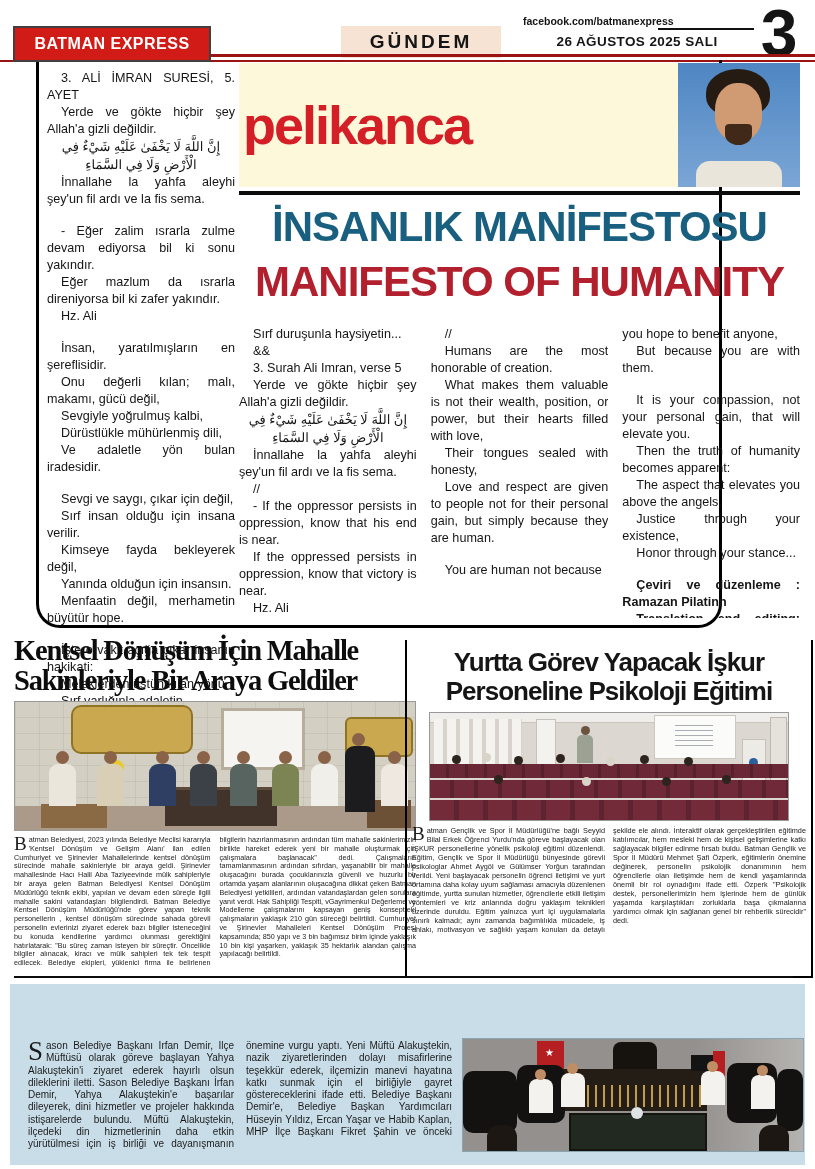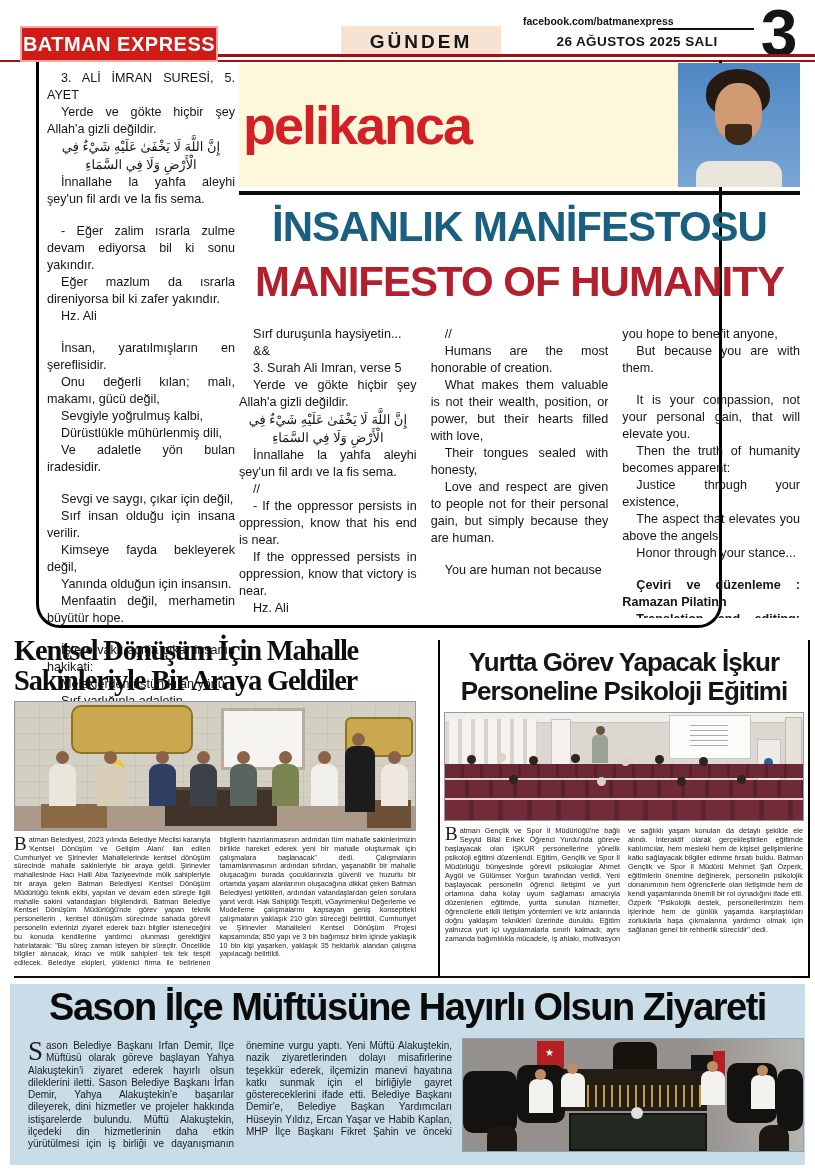--- a/index.html
+++ b/index.html
@@ -1,22 +1,22 @@
 <!DOCTYPE html>
 <html><head>
 <meta charset="utf-8">
 <style>
   html,body{margin:0;padding:0;background:#e8e8e8;}
   .page{position:relative;width:815px;height:1169px;background:#fff;overflow:hidden;
         font-family:"Liberation Sans",sans-serif;color:#151515;margin:0 auto;}
 
   
-  .logo{position:absolute;left:20px;top:26px;width:194px;height:32px;background:#d01b17;
-        border:2px solid #fca5a5;display:flex;align-items:center;justify-content:center;
-        color:#fff;font-weight:bold;font-size:20px;letter-spacing:.5px;z-index:5;}
+  .logo{position:absolute;left:13px;top:26px;width:194px;height:32px;background:#d01b17;
+        border:2px solid #404040;display:flex;align-items:center;justify-content:center;
+        color:#fff;font-weight:bold;font-size:16px;letter-spacing:.5px;z-index:5;}
   .gundem{position:absolute;left:341px;top:26px;width:160px;height:32px;background:#f7e3d3;
         display:flex;align-items:center;justify-content:center;font-size:19px;font-weight:bold;letter-spacing:3px;}
   .fb{position:absolute;left:523px;top:15px;font-size:10.5px;font-weight:bold;}
   .fb-line{position:absolute;left:658px;top:28px;width:96px;height:2px;background:#111;}
   .date{position:absolute;left:520px;top:34px;width:234px;text-align:center;font-size:13.5px;font-weight:bold;letter-spacing:.4px;}
   .pageno{position:absolute;left:748px;top:0px;width:62px;text-align:center;font-size:66px;font-weight:bold;line-height:1;}
   .rule1{position:absolute;left:206px;top:54px;width:609px;height:3px;background:#9c1313;}
   .rule2{position:absolute;left:0;top:60px;width:815px;height:2px;background:#9c1313;}
 
   
@@ -67,21 +67,21 @@
   .kp::before{content:"";position:absolute;top:-13px;left:7px;width:13px;height:13px;border-radius:50%;background:#8a6248;}
   .kp1{left:34px;background:#ebe6db;} .kp2{left:82px;background:#d9cfb6;} .kp3{left:134px;background:#2f3f63;}
   .kp4{left:175px;background:#3c4148;} .kp5{left:215px;background:#57645f;} .kp6{left:257px;background:#7c8454;}
   .kp7{left:296px;background:#f1efe9;} .kp8{left:330px;bottom:18px;width:30px;height:66px;background:#1c1c1e;}
   .kp9{left:366px;background:#eee8e0;}
   .k-body,.y-body{margin-top:5px;column-count:2;column-gap:9px;font-size:7.2px;line-height:8.8px;
         text-align:justify;height:136px;overflow:hidden;color:#1b1b1b;}
   .dc{float:left;font-size:19px;line-height:16px;margin-right:2px;font-family:"Liberation Serif",serif;}
 
   
-  .yurtta{position:absolute;left:438px;top:640px;width:372px;height:338px;border:2px solid #000;border-top:none;
+  .yurtta{position:absolute;left:405px;top:640px;width:408px;height:338px;border:2px solid #000;border-top:none;
           box-sizing:border-box;}
   .y-head{margin-top:8px;text-align:center;font-size:26px;font-weight:bold;letter-spacing:-1px;line-height:1.12;}
   .y-photo{margin:6px auto 0;width:358px;height:107px;position:relative;overflow:hidden;border:1px solid #999;}
   .y-wall{position:absolute;inset:0;background:#dcd8d1;}
   .y-ceil{position:absolute;top:0;left:0;width:100%;height:9px;background:#f0eeea;border-bottom:1px solid #c9c5bd;}
   .y-window{position:absolute;left:4px;top:6px;width:88px;height:46px;
             background:repeating-linear-gradient(90deg,#f4f3ef 0 9px,#d8d4cc 9px 13px);}
   .y-ac{position:absolute;left:106px;top:6px;width:18px;height:54px;background:#f3f2ee;border:1px solid #c6c2ba;}
   .y-screen{position:absolute;left:224px;top:2px;width:80px;height:42px;background:#fbfbfa;border:1px solid #ccc8c0;}
   .y-slide{position:absolute;left:20px;top:8px;width:38px;height:22px;
@@ -199,22 +199,22 @@
           <p>What makes them valuable is not their wealth, position, or power, but their hearts filled with love,</p>
           <p>Their tongues sealed with honesty,</p>
           <p>Love and respect are given to people not for their personal gain, but simply because they are human.</p>
           <p class="gap">You are human not because</p>
         </div>
       <div class="col">
           <p class="noind">you hope to benefit anyone,</p>
           <p>But because you are with them.</p>
           <p class="gap">It is your compassion, not your personal gain, that will elevate you.</p>
           <p>Then the truth of humanity becomes apparent:</p>
+          <p>The aspect that elevates you above the angels,</p>
           <p>Justice through your existence,</p>
-          <p>The aspect that elevates you above the angels,</p>
           <p>Honor through your stance...</p>
           <p class="bold gap">Çeviri ve düzenleme : Ramazan Pilatinn</p>
           <p class="bold">Translation end editing: Ramazan Pilatinn</p>
         </div>
     </div>
   </div>
 
   <div class="kentsel">
     <div class="k-head">Kentsel Dönüşüm İçin Mahalle Sakinleriyle Bir Araya Geldiler</div>
     <div class="k-photo">
@@ -273,21 +273,20 @@
       <div class="yh" style="left:292px;bottom:36px"></div>
     </div>
     <div class="y-body">
       <span class="dc">B</span><span>atman Gençlik ve Spor İl Müdürlüğü'ne bağlı Seyyid Bilal Erkek Öğrenci Yurdu'nda göreve başlayacak olan İŞKUR personellerine yönelik psikoloji eğitimi düzenlendi. Eğitim, Gençlik ve Spor İl Müdürlüğü bünyesinde görevli psikologlar Ahmet Aygöl ve Gülümser Yorğun tarafından verildi. Yeni başlayacak personelin öğrenci iletişimi ve yurt ortamına daha kolay uyum sağlaması amacıyla düzenlenen eğitimde, yurtta sunulan hizmetler, öğrencilerle etkili iletişim yöntemleri ve kriz anlarında doğru yaklaşım teknikleri üzerinde duruldu. Eğitim yalnızca yurt içi uygulamalarla sınırlı kalmadı; aynı zamanda bağımlılıkla mücadele, iş ahlakı, motivasyon ve sağlıklı yaşam konuları da detaylı şekilde ele alındı. İnteraktif olarak gerçekleştirilen eğitimde katılımcılar, hem mesleki hem de kişisel gelişimlerine katkı sağlayacak bilgiler edinme fırsatı buldu. Batman Gençlik ve Spor İl Müdürü Mehmet Şafi Özperk, eğitimlerin önemine değinerek, personelin psikolojik donanımının hem öğrencilerle olan iletişimde hem de kendi yaşamlarında önemli bir rol oynadığını ifade etti. Özperk "Psikolojik destek, personellerimizin hem işlerinde hem de günlük yaşamda karşılaştıkları zorluklarla başa çıkmalarına yardımcı olmak için sağlanan genel bir rehberlik sürecidir" dedi.</span>
     </div>
   </div>
 
   <div class="mid-rule"></div>
 
   <div class="sason">
-    <div class="s-head">Sason İlçe Müftüsüne Hayırlı Olsun Ziyareti</div>
     <div class="s-wrap">
       <div class="s-body">
         <span class="s-dc">S</span><span>ason Belediye Başkanı İrfan Demir, İlçe Müftüsü olarak göreve başlayan Yahya Alakuştekin'i ziyaret ederek hayırlı olsun dileklerini iletti. Sason Belediye Başkanı İrfan Demir, Yahya Alakuştekin'e başarılar dileyerek, dini hizmetler ve projeler hakkında istişarelerde bulundu. Müftü Alakuştekin, ilçedeki din hizmetlerinin daha etkin yürütülmesi için iş birliği ve dayanışmanın önemine vurgu yaptı. Yeni Müftü Alakuştekin, nazik ziyaretlerinden dolayı misafirlerine teşekkür ederek, ilçemizin manevi hayatına katkı sunmak için el birliğiyle gayret göstereceklerini ifade etti. Belediye Başkanı Demir'e, Belediye Başkan Yardımcıları Hüseyin Yıldız, Ercan Yaşar ve Habib Kaplan, MHP İlçe Başkanı Fikret Şahin ve önceki dönem AK Parti İlçe Başkanı Mehmet Böğüş eşlik etti.</span>
       </div>
     </div>
     <div class="s-photo">
       <div class="s-wall"></div>
       <div class="s-flag"></div>
       <div class="s-chairback"></div>
       <div class="s-desk">

